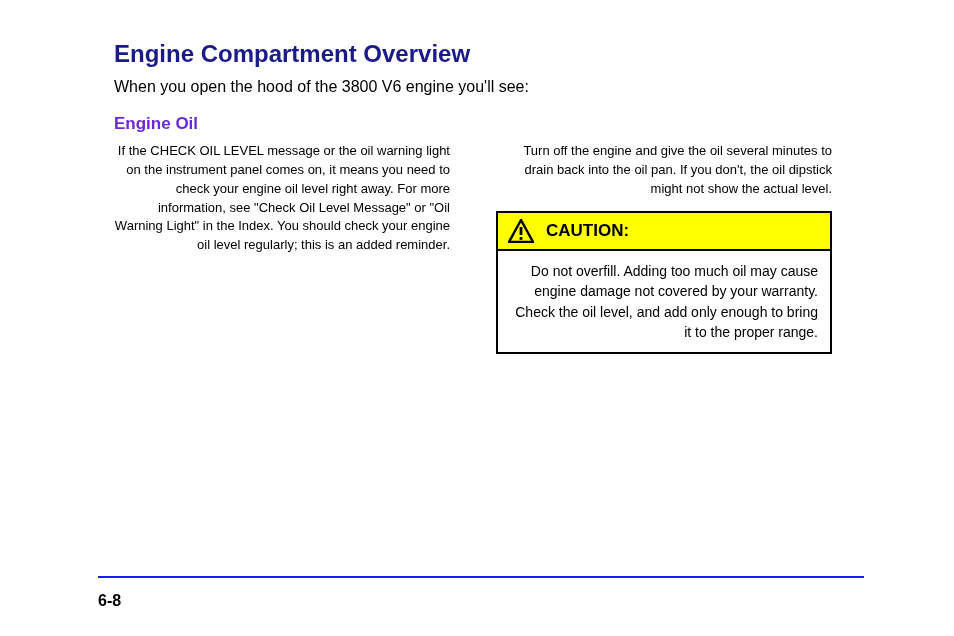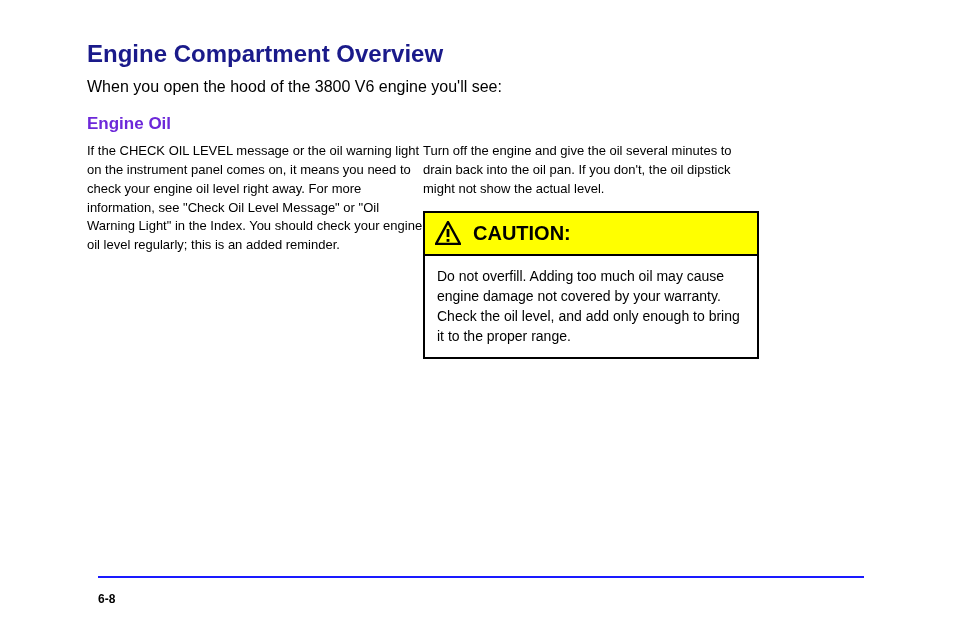--- a/index.html
+++ b/index.html
@@ -6,78 +6,80 @@
   body {
     width: 954px;
     height: 636px;
     background: #fff;
     font-family: Arial, Helvetica, sans-serif;
     color: #000;
     position: relative;
   }
   .page {
     position: absolute;
-    left: 87px;
+    left: 114px;
     top: 40px;
     width: 766px;
   }
   .heading1 {
     font-weight: bold;
     font-size: 24px;
     color: #1a1a8a;
     margin-bottom: 10px;
   }
   .heading2 {
     font-weight: bold;
     font-size: 17px;
     color: #6d28d9;
     margin-bottom: 8px;
     margin-top: 18px;
   }
   .columns {
     display: flex;
+    gap: 46px;
+    text-align: right;
   }
   .col {
     width: 336px;
     font-size: 13px;
     line-height: 1.45;
   }
   .col p { margin-bottom: 12px; }
   .callout {
     border: 2px solid #000;
     width: 100%;
   }
   .callout-head {
     background: #ffff00;
     border-bottom: 2px solid #000;
     padding: 6px 10px;
     display: flex;
     align-items: center;
     gap: 12px;
     font-weight: bold;
-    font-size: 20px;
+    font-size: 17px;
   }
   .warn-icon svg { display: block; }
   .callout-body {
     padding: 10px 12px;
     font-size: 14px;
     line-height: 1.45;
   }
   .rule {
     position: absolute;
     left: 98px;
     width: 766px;
     top: 576px;
     border-top: 2px solid #1a1aff;
   }
   .pagenum {
     position: absolute;
     left: 98px;
     top: 592px;
-    font-size: 12px;
+    font-size: 16px;
     font-weight: bold;
   }
 </style>
 </head>
 <body>
 
 <div class="page">
   <div class="heading1">Engine Compartment Overview</div>
   <p style="font-size:16px;margin-bottom:14px;">When you open the hood of the 3800 V6 engine you'll see:</p>
 

